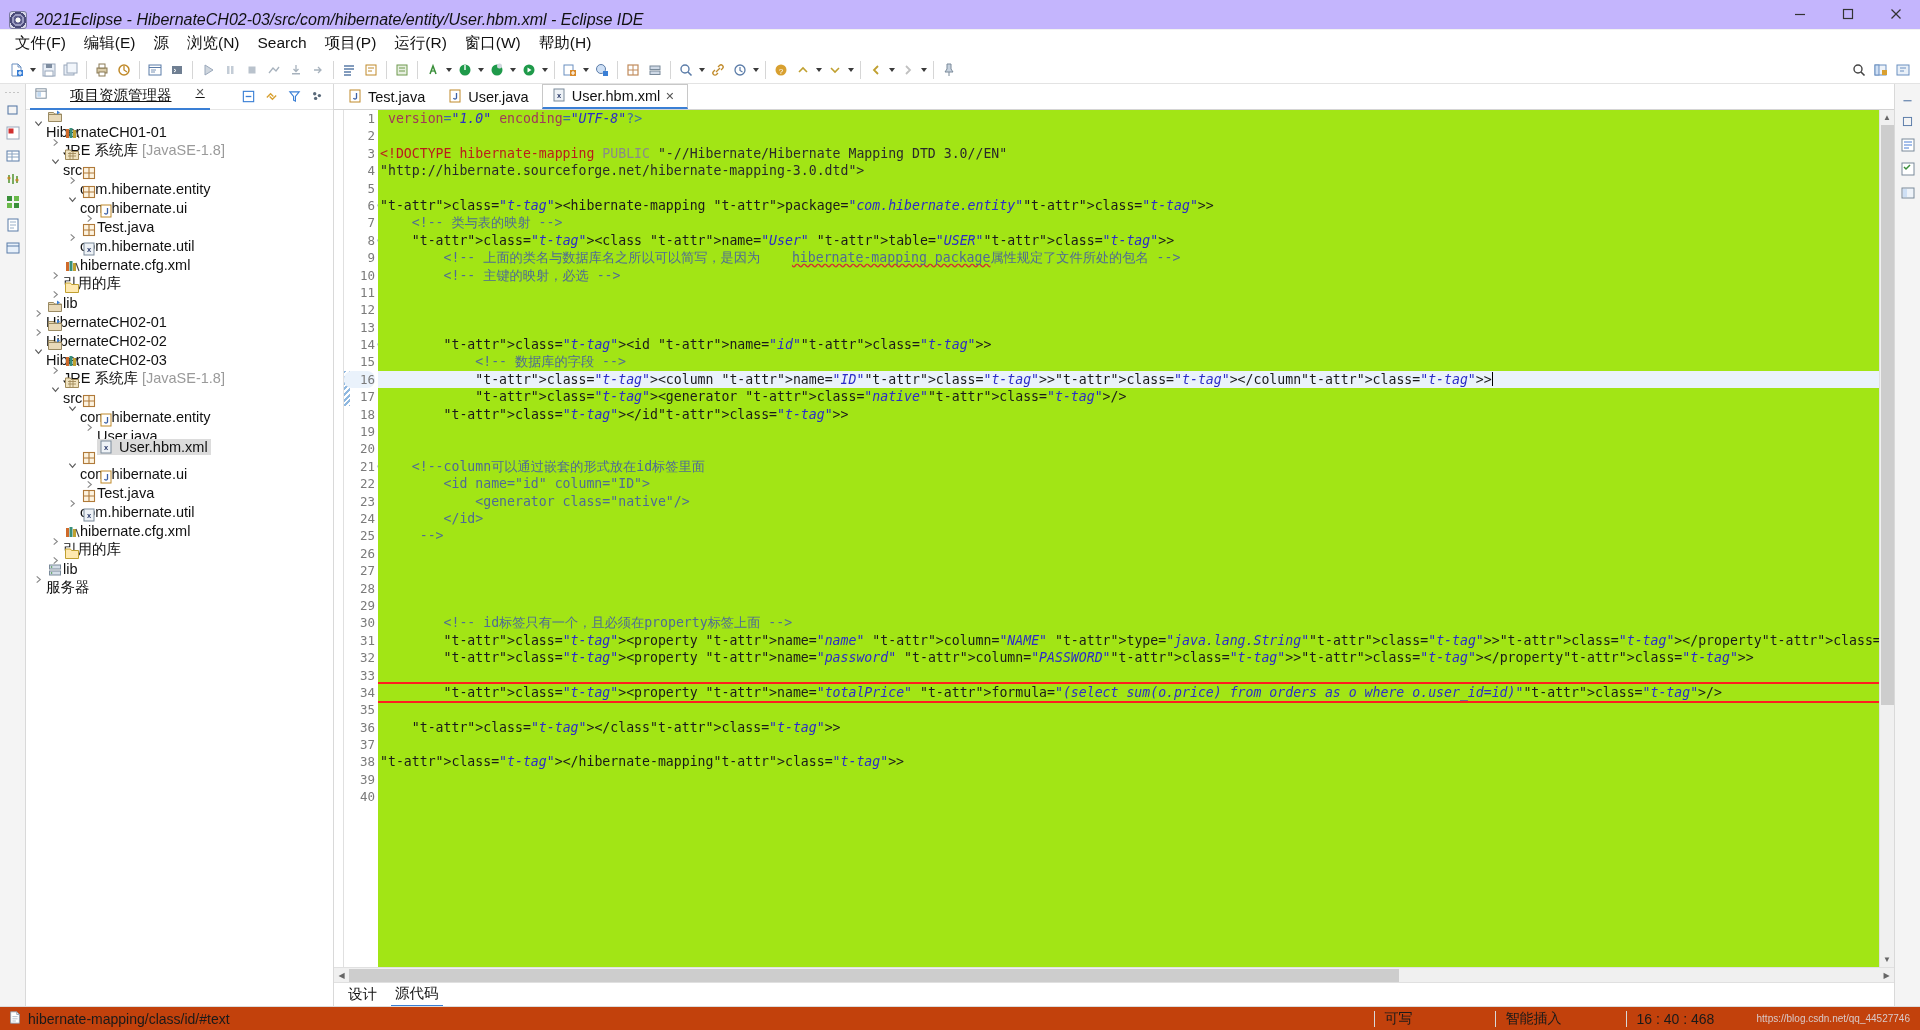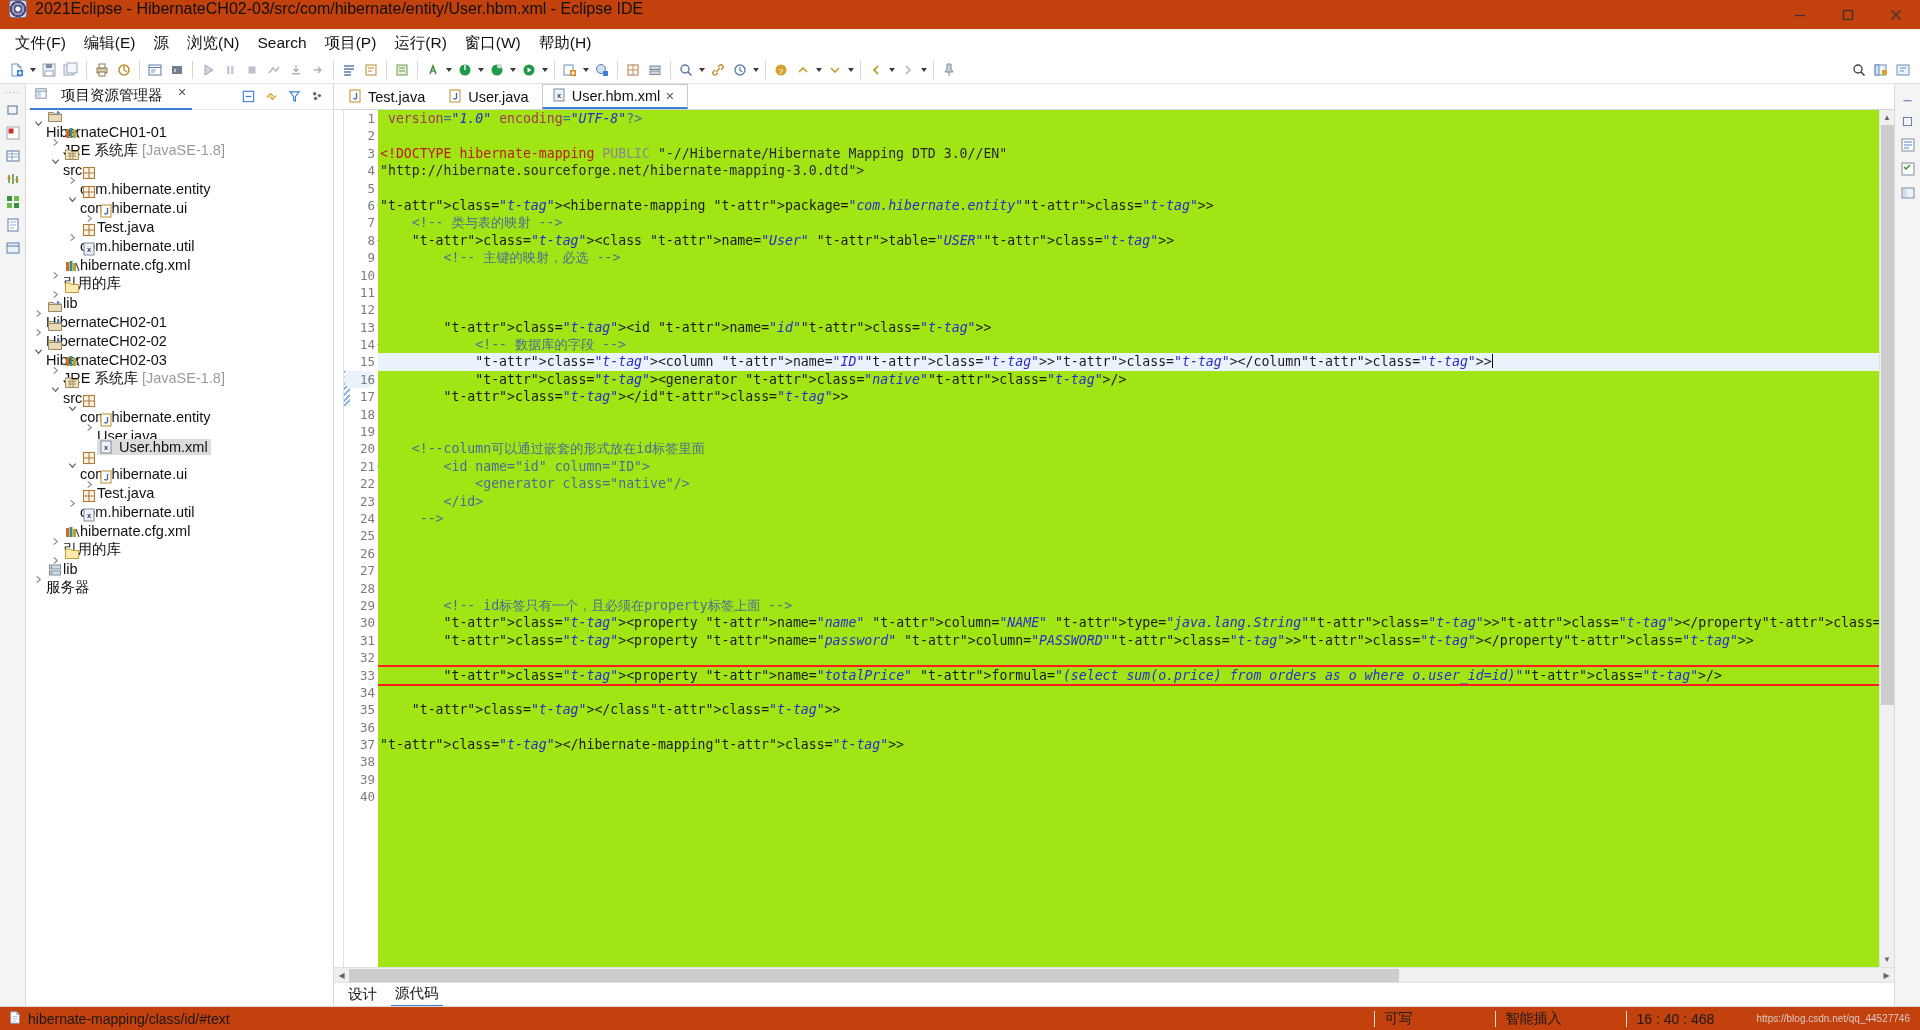--- a/index.html
+++ b/index.html
@@ -10,23 +10,23 @@
     font-size:15px;
     background:#f0f0f0;
     color:#1a1a1a;
     overflow:hidden;
     -webkit-font-smoothing:antialiased;
   }
   .win { width:1920px; height:1030px; display:flex; flex-direction:column; background:#ffffff; }
 
   
   .titlebar {
-    height:30px; display:flex; align-items:flex-start;
-    background:#c2410c; border-bottom:1px solid #f2f2f2;
-    padding-left:9px; flex:0 0 30px;
+    height:30px; display:flex; align-items:flex-end;
+    background:#c4b5fd; border-bottom:1px solid #f2f2f2;
+    padding-left:9px; flex:0 0 30px;font-style:italic;
   }
   .titlebar .appicon {
     width:18px; height:18px; margin-right:8px; flex:0 0 18px;
     border-radius:3px;
     background:radial-gradient(circle at 50% 50%, #f7f7f7 0 22%, #5a5a8a 23% 38%, #9a9ac0 39% 55%, #4a4a78 56% 72%, #d8d8e8 73% 100%);
     border:1px solid #7a7aa0;
   }
   .titlebar .ttl { font-size:16px; color:#111; letter-spacing:0; white-space:nowrap; }
   .winbtns { margin-left:auto; display:flex; height:30px; }
   .winbtn { width:48px; height:30px; display:flex; align-items:center; justify-content:center; color:#333; font-size:14px; }
@@ -59,21 +59,21 @@
   .rail { width:26px; background:#f4f4f4; border-right:1px solid #d9d9d9; display:flex; flex-direction:column; align-items:center; padding-top:4px; gap:5px; flex:0 0 26px; }
   .rail .dots { width:16px; height:8px; display:flex; align-items:center; justify-content:center; letter-spacing:1px; color:#8c8c8c; font-size:9px; }
   .railicon { width:18px; height:18px; display:flex; align-items:center; justify-content:center; }
 
   
   .rail-r { width:26px; background:#f4f4f4; border-left:1px solid #d9d9d9; display:flex; flex-direction:column; align-items:center; padding-top:4px; gap:6px; flex:0 0 26px; }
 
   
   .explorer { width:308px; flex:0 0 308px; display:flex; flex-direction:column; border-right:1px solid #d9d9d9; background:#ffffff; min-width:0; }
   .ex-head { height:26px; display:flex; align-items:center; border-bottom:1px solid #e6e6e6; background:#ffffff; padding:0 4px; flex:0 0 26px; }
-  .ex-tab { display:flex; gap:12px; padding:2px 5px 3px 4px; border-bottom:2px solid #3a7fd5; font-size:14.5px; color:#111; white-space:nowrap; }
+  .ex-tab { display:flex; gap:21px; padding:2px 5px 3px 4px; border-bottom:2px solid #3a7fd5; font-size:14.5px; color:#111; white-space:nowrap;text-decoration:underline; }
   .ex-tab .x { font-size:11px; color:#555; margin-left:3px; }
   .ex-tools { margin-left:auto; display:flex; align-items:center; gap:3px; padding-right:2px; }
   .ex-tools .tt { width:20px; height:20px; display:flex; align-items:center; justify-content:center; }
   .ex-body { flex:1 1 auto; overflow:hidden; padding-top:4px; font-size:14.5px; }
 
   .trow { height:19px; display:flex; align-items:center; white-space:nowrap; padding-left:4px; }
   .trow .arr { width:16px; flex:0 0 16px; display:flex; align-items:center; justify-content:center; color:#6f6f6f; font-size:11px; }
   .trow .ico { width:18px; flex:0 0 18px; display:flex; align-items:center; justify-content:center; margin-right:4px; }
   .trow .lbl { color:#111; }
   .trow .dim { color:#9a9a9a; }
@@ -922,20 +922,21 @@
           </div>
         <div class="code-area" id="code-area">
             <div class="cline"><span class="t-tag"> <span class="t-attr">version</span>=<span class="t-val">"1.0"</span> <span class="t-attr">encoding</span>=<span class="t-val">"UTF-8"</span><span class="t-tag">?&gt;</span></span></div>
             <div class="cline"></div>
             <div class="cline"><span class="t-dtd">&lt;!DOCTYPE hibernate-mapping </span><span class="t-kw">PUBLIC</span> <span class="t-txt">"-//Hibernate/Hibernate Mapping DTD 3.0//EN"</span></div>
             <div class="cline"><span class="t-txt">"http://hibernate.sourceforge.net/hibernate-mapping-3.0.dtd"&gt;</span></div>
             <div class="cline"></div>
             <div class="cline"><span <span="" class="&lt;span">"t-attr"</span>&gt;class=<span class="t-val">"t-tag"</span>&gt;&lt;hibernate-mapping <span class="&lt;span">"t-attr"</span>&gt;package=<span class="t-val">"com.hibernate.entity"</span><span <span="" class="&lt;span">"t-attr"</span>&gt;class=<span class="t-val">"t-tag"</span>&gt;&gt;</div>
             <div class="cline"><span class="t-com">    &lt;!-- 类与表的映射 --&gt;</span></div>
             <div class="cline">    <span <span="" class="&lt;span">"t-attr"</span>&gt;class=<span class="t-val">"t-tag"</span>&gt;&lt;class <span class="&lt;span">"t-attr"</span>&gt;name=<span class="t-val">"User"</span> <span class="&lt;span">"t-attr"</span>&gt;table=<span class="t-val">"USER"</span><span <span="" class="&lt;span">"t-attr"</span>&gt;class=<span class="t-val">"t-tag"</span>&gt;&gt;</div>
+            <div class="cline"><span class="t-com">        &lt;!-- 上面的类名与数据库名之所以可以简写，是因为    </span><span class="t-com squig">hibernate-mapping package</span><span class="t-com">属性规定了文件所处的包名 --&gt;</span></div>
             <div class="cline"><span class="t-com">        &lt;!-- 主键的映射，必选 --&gt;</span></div>
             <div class="cline"></div>
             <div class="cline"></div>
             <div class="cline"></div>
             <div class="cline">        <span <span="" class="&lt;span">"t-attr"</span>&gt;class=<span class="t-val">"t-tag"</span>&gt;&lt;id <span class="&lt;span">"t-attr"</span>&gt;name=<span class="t-val">"id"</span><span <span="" class="&lt;span">"t-attr"</span>&gt;class=<span class="t-val">"t-tag"</span>&gt;&gt;</div>
             <div class="cline"><span class="t-com">            &lt;!-- 数据库的字段 --&gt;</span></div>
             <div class="cline cur">            <span <span="" class="&lt;span">"t-attr"</span>&gt;class=<span class="t-val">"t-tag"</span>&gt;&lt;column <span class="&lt;span">"t-attr"</span>&gt;name=<span class="t-val">"ID"</span><span <span="" class="&lt;span">"t-attr"</span>&gt;class=<span class="t-val">"t-tag"</span>&gt;&gt;<span <span="" class="&lt;span">"t-attr"</span>&gt;class=<span class="t-val">"t-tag"</span>&gt;&lt;/column<span <span="" class="&lt;span">"t-attr"</span>&gt;class=<span class="t-val">"t-tag"</span>&gt;&gt;<span class="caret-bar"></span></div>
             <div class="cline">            <span <span="" class="&lt;span">"t-attr"</span>&gt;class=<span class="t-val">"t-tag"</span>&gt;&lt;generator <span class="&lt;span">"t-attr"</span>&gt;class=<span class="t-val">"native"</span><span <span="" class="&lt;span">"t-attr"</span>&gt;class=<span class="t-val">"t-tag"</span>&gt;/&gt;</div>
             <div class="cline">        <span <span="" class="&lt;span">"t-attr"</span>&gt;class=<span class="t-val">"t-tag"</span>&gt;&lt;/id<span <span="" class="&lt;span">"t-attr"</span>&gt;class=<span class="t-val">"t-tag"</span>&gt;&gt;</div>
             <div class="cline"></div>

